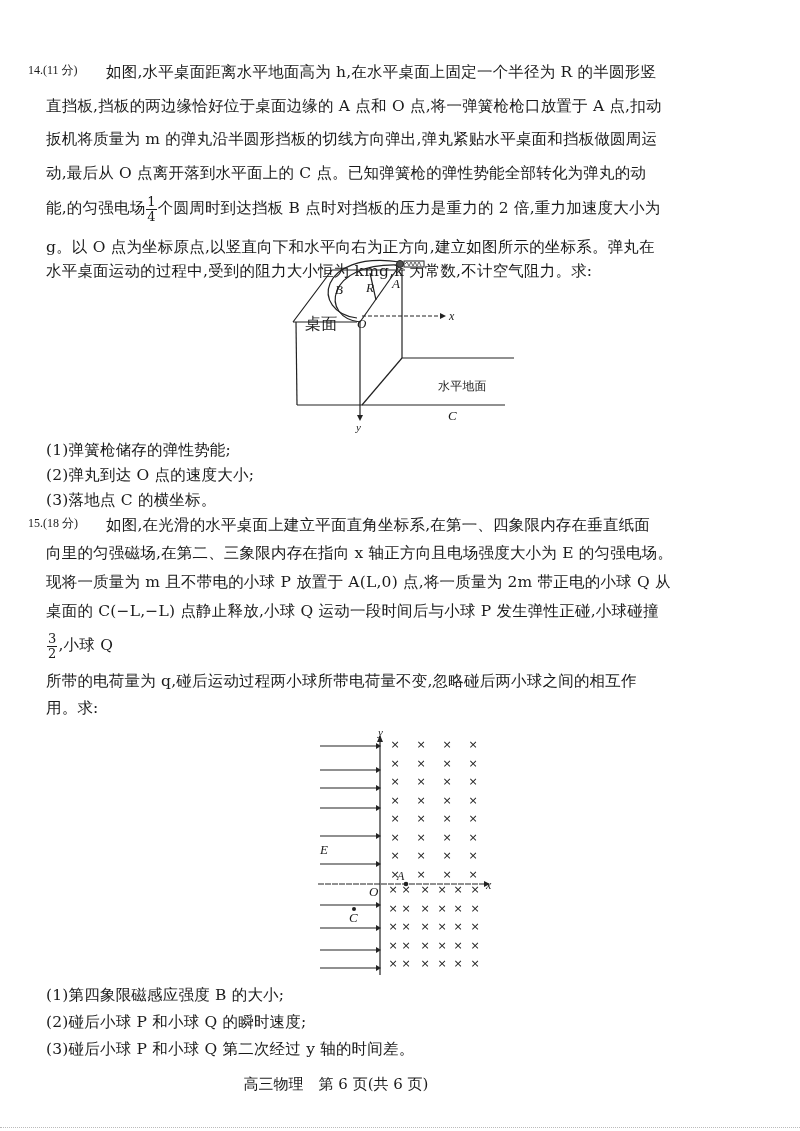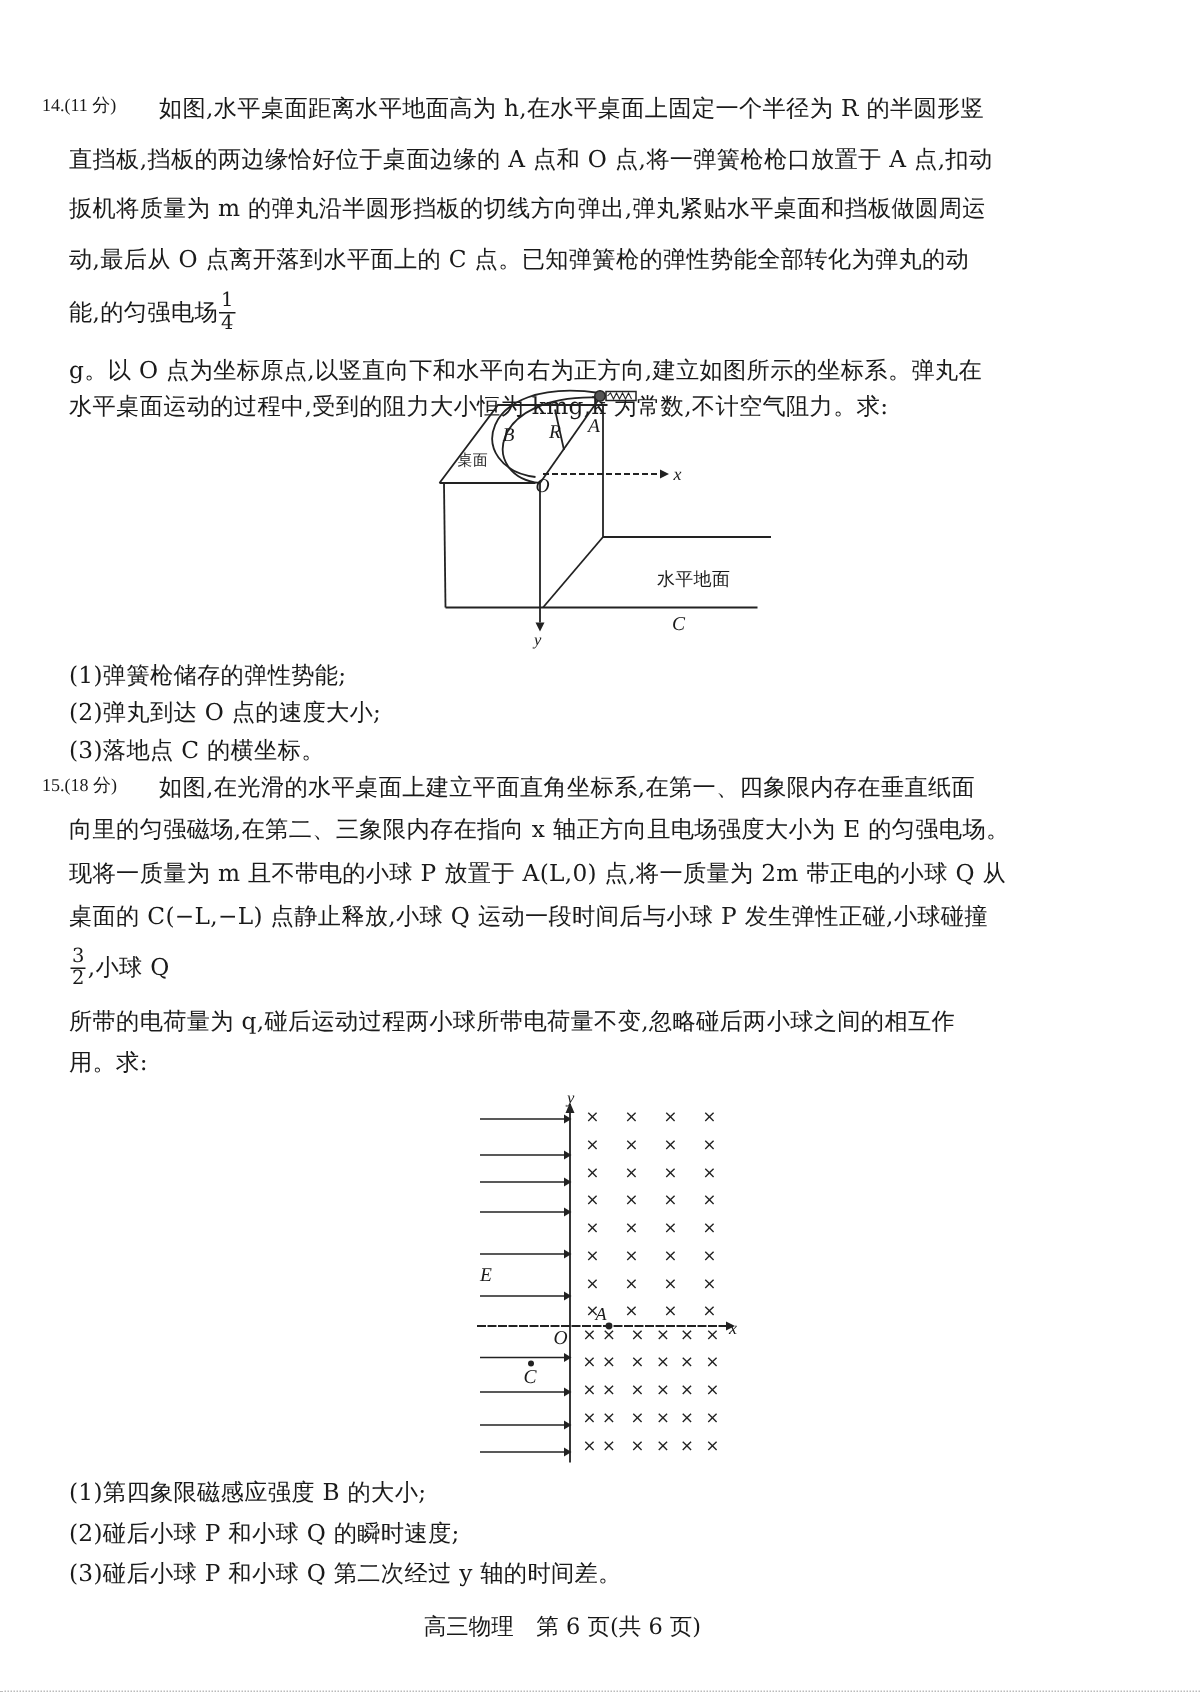--- a/index.html
+++ b/index.html
@@ -5,35 +5,35 @@
   html, body { margin: 0; padding: 0; background: #fff; }
   body { width: 800px; height: 1131px; position: relative; overflow: hidden;
          font-family: "DejaVu Serif", "Liberation Serif", serif; color: #1a1a1a; }
   .line { position: absolute; font-size: 15.5px; white-space: nowrap; letter-spacing: 0.2px; }
   .num { position: absolute; font-size: 12px; white-space: nowrap; font-family: Liberation Serif, serif; }
   i, .it { font-style: italic; font-family: "Liberation Serif", serif; }
   .frac { display: inline-block; vertical-align: middle; text-align: center; font-size: 13px; line-height: 14px; margin: 0 1px; }
   .frac span { display: block; }
   .frac .n { border-bottom: 1px solid #1a1a1a; padding: 0 1px; }
   svg { position: absolute; overflow: visible; }
-  .footer { position: absolute; left: 0; width: 672px; top: 1075px; text-align: center; font-size: 15px; padding-left: 39px; }
+  .footer { position: absolute; left: 0; width: 672px; top: 1075px; text-align: center; font-size: 15px; }
   .dotted { position: absolute; left: 0; top: 1127px; width: 800px; border-top: 1px dotted #bbb; }
 </style>
 </head>
 <body>
 
 <div class="num" style="left:28px; top:62px;">
   <span>14.</span><span>(11 分)</span>
 </div>
 <div class="line" style="left:106px; top:62px;">如图,水平桌面距离水平地面高为 h,在水平桌面上固定一个半径为 R 的半圆形竖</div>
 <div class="line" style="left:46px; top:96px;">直挡板,挡板的两边缘恰好位于桌面边缘的 A 点和 O 点,将一弹簧枪枪口放置于 A 点,扣动</div>
 <div class="line" style="left:46px; top:129px;">扳机将质量为 m 的弹丸沿半圆形挡板的切线方向弹出,弹丸紧贴水平桌面和挡板做圆周运</div>
 <div class="line" style="left:46px; top:163px;">动,最后从 O 点离开落到水平面上的 C 点。已知弹簧枪的弹性势能全部转化为弹丸的动</div>
 <div class="line" style="left:46px; top:188px; line-height:40px;">
-  <span>能,的匀强电场</span><span class="frac"><span class="n">1</span><span>4</span></span>
+  <span>能,的匀强电场</span><span class="frac"><span class="n">1</span><span>4</span></span><span>个圆周时到达挡板 B 点时对挡板的压力是重力的 2 倍,重力加速度大小为</span>
 </div>
 <div class="line" style="left:46px; top:237px;">g。以 O 点为坐标原点,以竖直向下和水平向右为正方向,建立如图所示的坐标系。弹丸在</div>
 <div class="line" style="left:46px; top:261px;">水平桌面运动的过程中,受到的阻力大小恒为 kmg,k 为常数,不计空气阻力。求:</div>
 
 <svg style="left:0; top:0;" width="800" height="1131">
   <g stroke="#222" stroke-width="1.2" fill="none">
 
     <polyline points="293,322 332,270 405,270"></polyline>
     <line x1="293" y1="322" x2="357" y2="322"></line>
 
@@ -58,21 +58,21 @@
   <rect x="404" y="261" width="20" height="6" fill="#fff" stroke="#222" stroke-width="1"></rect>
   <path d="M405,264 l2,-2 l2,4 l2,-4 l2,4 l2,-4 l2,4 l2,-4 l2,4" stroke="#222" stroke-width="0.7" fill="none"></path>
 </svg>
 <div class="line it" style="left:335px; top:282px; font-size:13px;">B</div>
 <div class="line it" style="left:366px; top:280px; font-size:13px;">R</div>
 <div class="line it" style="left:392px; top:276px; font-size:13px;">A</div>
 <div class="line it" style="left:357px; top:316px; font-size:13px;">O</div>
 <div class="line it" style="left:449px; top:309px; font-size:12px;">x</div>
 <div class="line it" style="left:356px; top:421px; font-size:11px;">y</div>
 <div class="line it" style="left:448px; top:408px; font-size:13px;">C</div>
-<div class="line" style="left:305px; top:300px; font-size:10px;">桌面</div>
+<div class="line" style="left:305px; top:314px; font-size:16px;">桌面</div>
 <div class="line" style="left:438px; top:378px; font-size:12px;">水平地面</div>
 
 <div class="line" style="left:46px; top:440px;">(1)弹簧枪储存的弹性势能;</div>
 <div class="line" style="left:46px; top:465px;text-align:right;">(2)弹丸到达 O 点的速度大小;</div>
 <div class="line" style="left:46px; top:490px;">(3)落地点 C 的横坐标。</div>
 
 <div class="num" style="left:28px; top:515px;">
   <span>15.</span><span>(18 分)</span>
 </div>
 <div class="line" style="left:106px; top:515px;">如图,在光滑的水平桌面上建立平面直角坐标系,在第一、四象限内存在垂直纸面</div>

